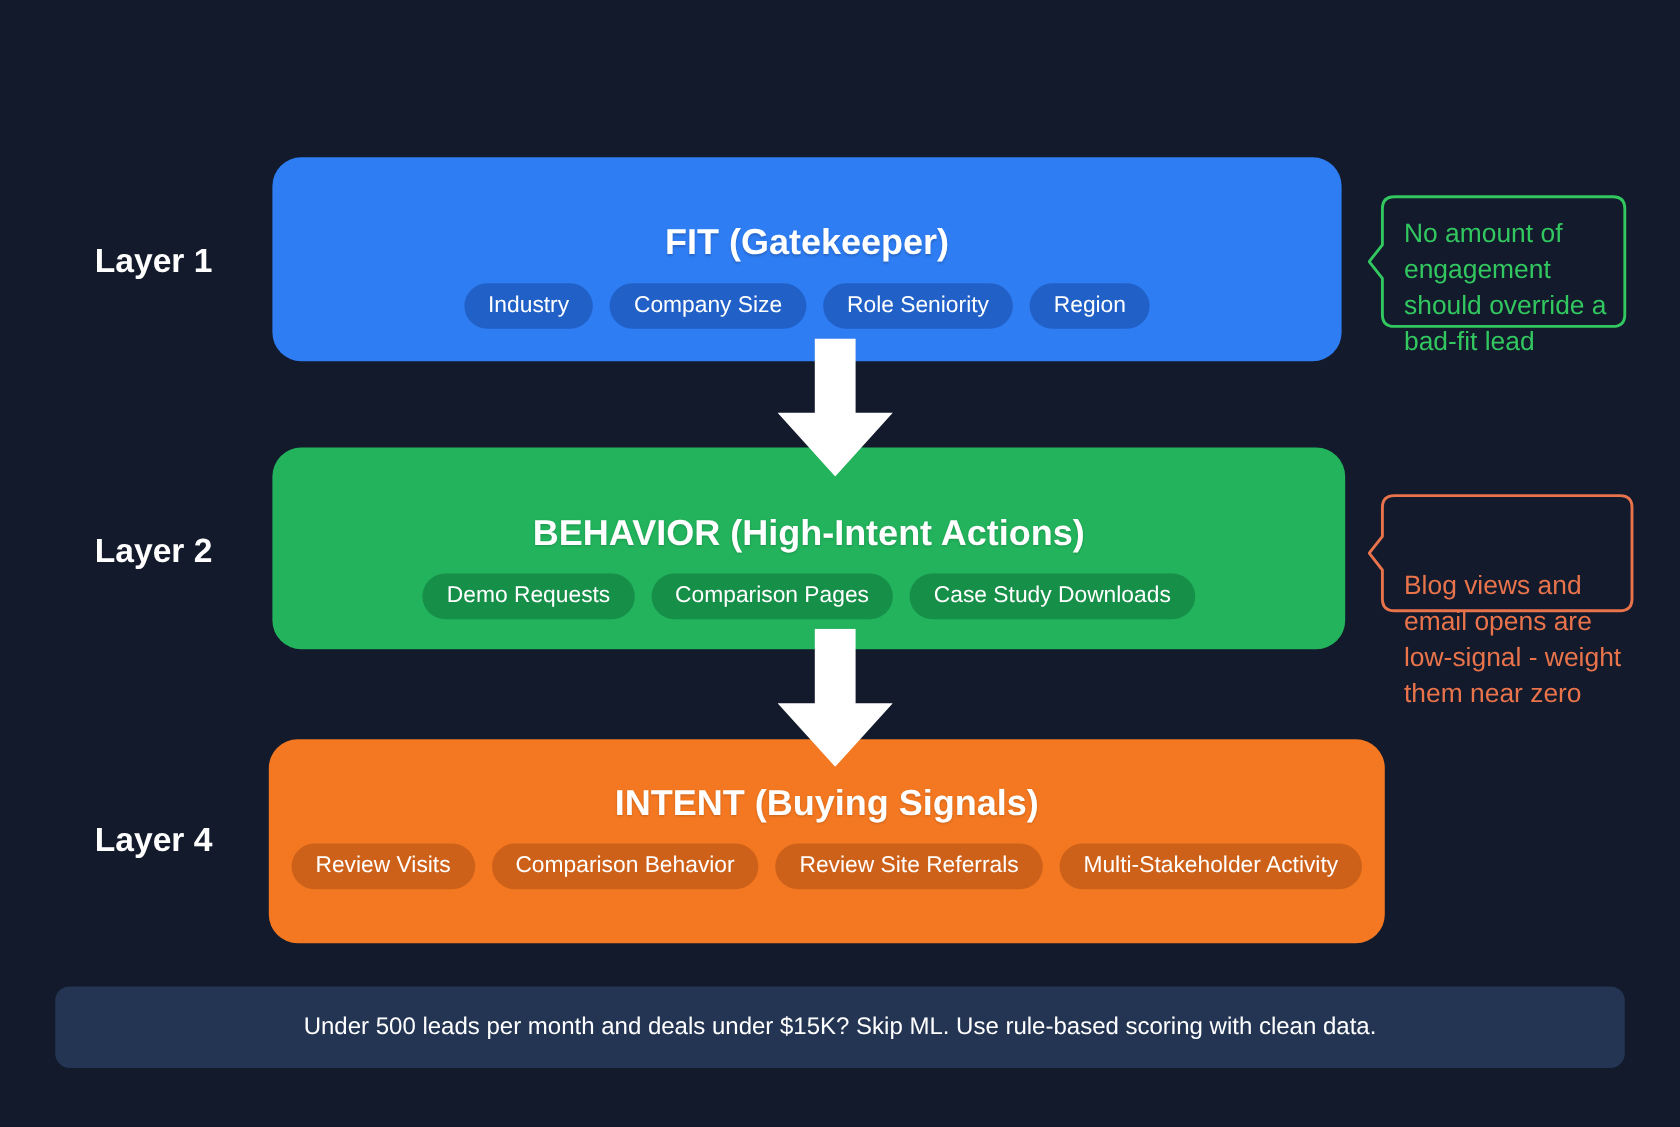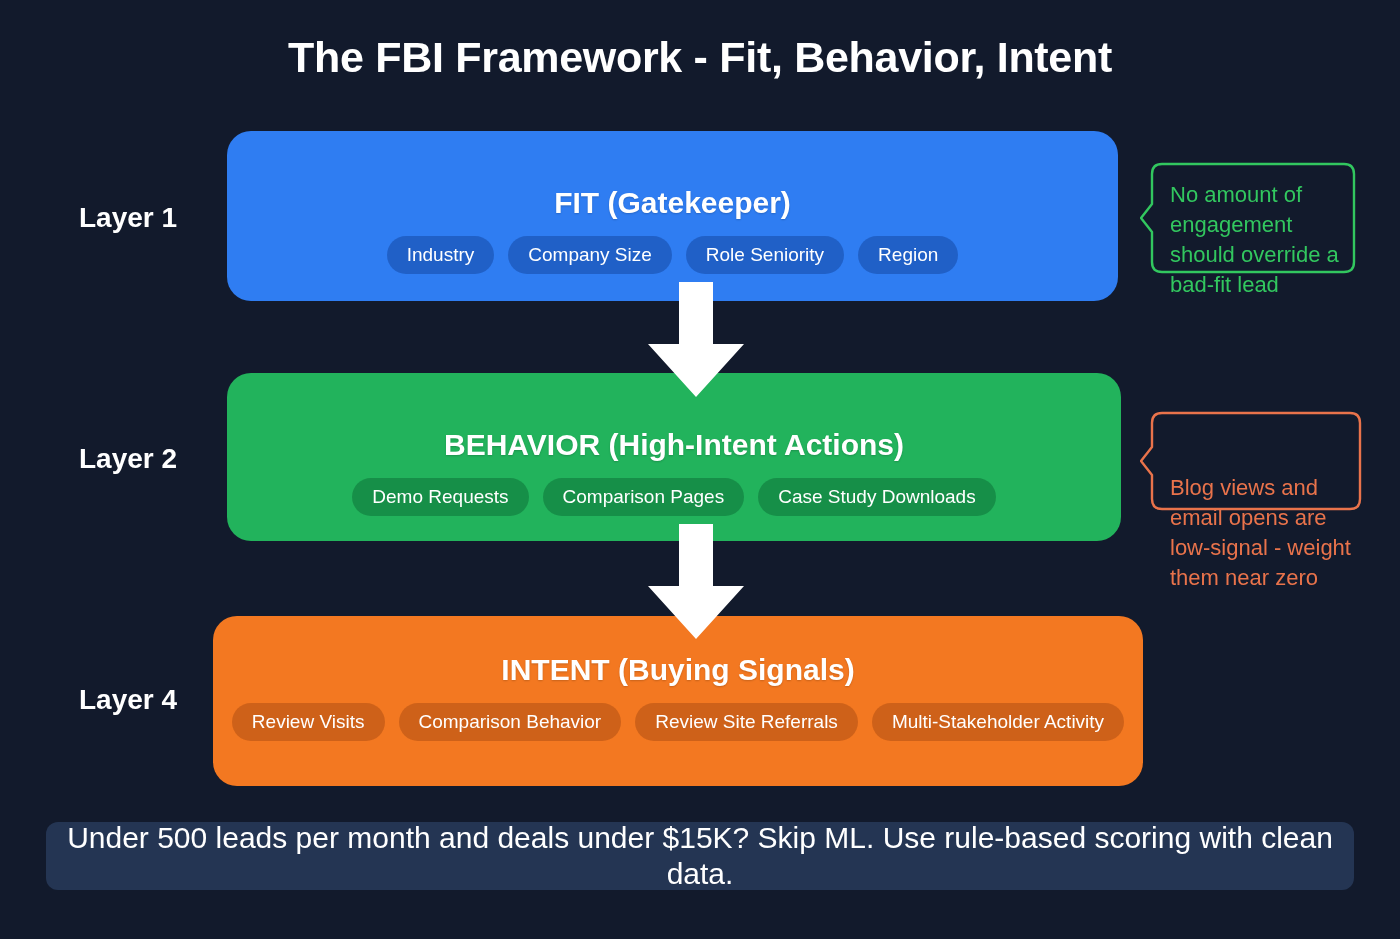--- a/index.html
+++ b/index.html
@@ -60,21 +60,21 @@
     left: 227px; top: 131px;
     width: 891px; height: 170px;
     background: #2f7df2;
   }
   #block-behavior {
     left: 227px; top: 373px;
     width: 894px; height: 168px;
     background: #22b35c;
   }
   #block-intent {
-    left: 213px; top: 616px;
+    left: 224px; top: 616px;
     width: 930px; height: 170px;
     background: #f37821;
   }
 
   .block-heading {
     text-align: center;
     color: #ffffff;
     font-weight: bold;
     font-size: 30px;
     margin-top: 51px;
@@ -149,31 +149,30 @@
     width: 1308px;
     height: 68px;
     background: #243553;
     border-radius: 12px;
     display: flex;
     align-items: center;
     justify-content: center;
   }
   #bottom-banner .banner-text {
     color: #ffffff;
-    font-size: 30px;
+    font-size: 20px;
     text-align: center;
     line-height: 1.2;
   }
 </style>
 </head>
 <body>
 
 <div id="stage">
 
-  <div class="title">The FBI Framework - Fit, Behavior, Intent</div>
 
   <div class="layer-label" id="layer-label-1">Layer 1</div>
 
   <div class="layer-label" id="layer-label-2">Layer 2</div>
 
   <div class="layer-label" id="layer-label-3">Layer 4</div>
 
   <div class="layer-block" id="block-fit">
     <div class="block-heading">FIT (Gatekeeper)</div>
     <div class="chip-row">

